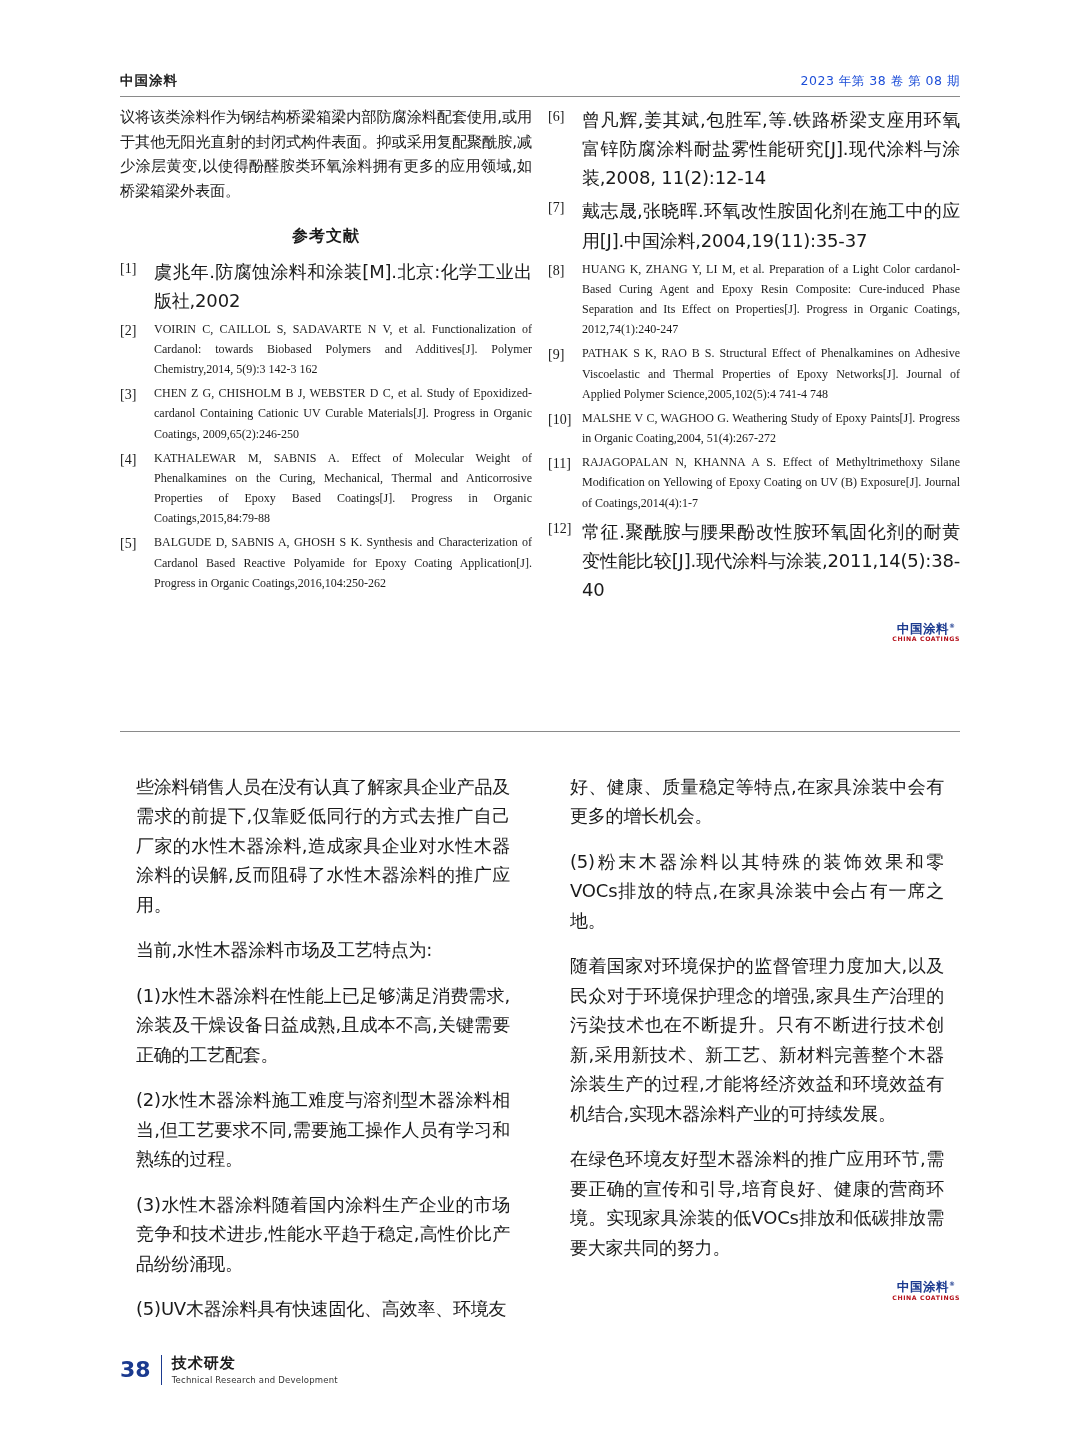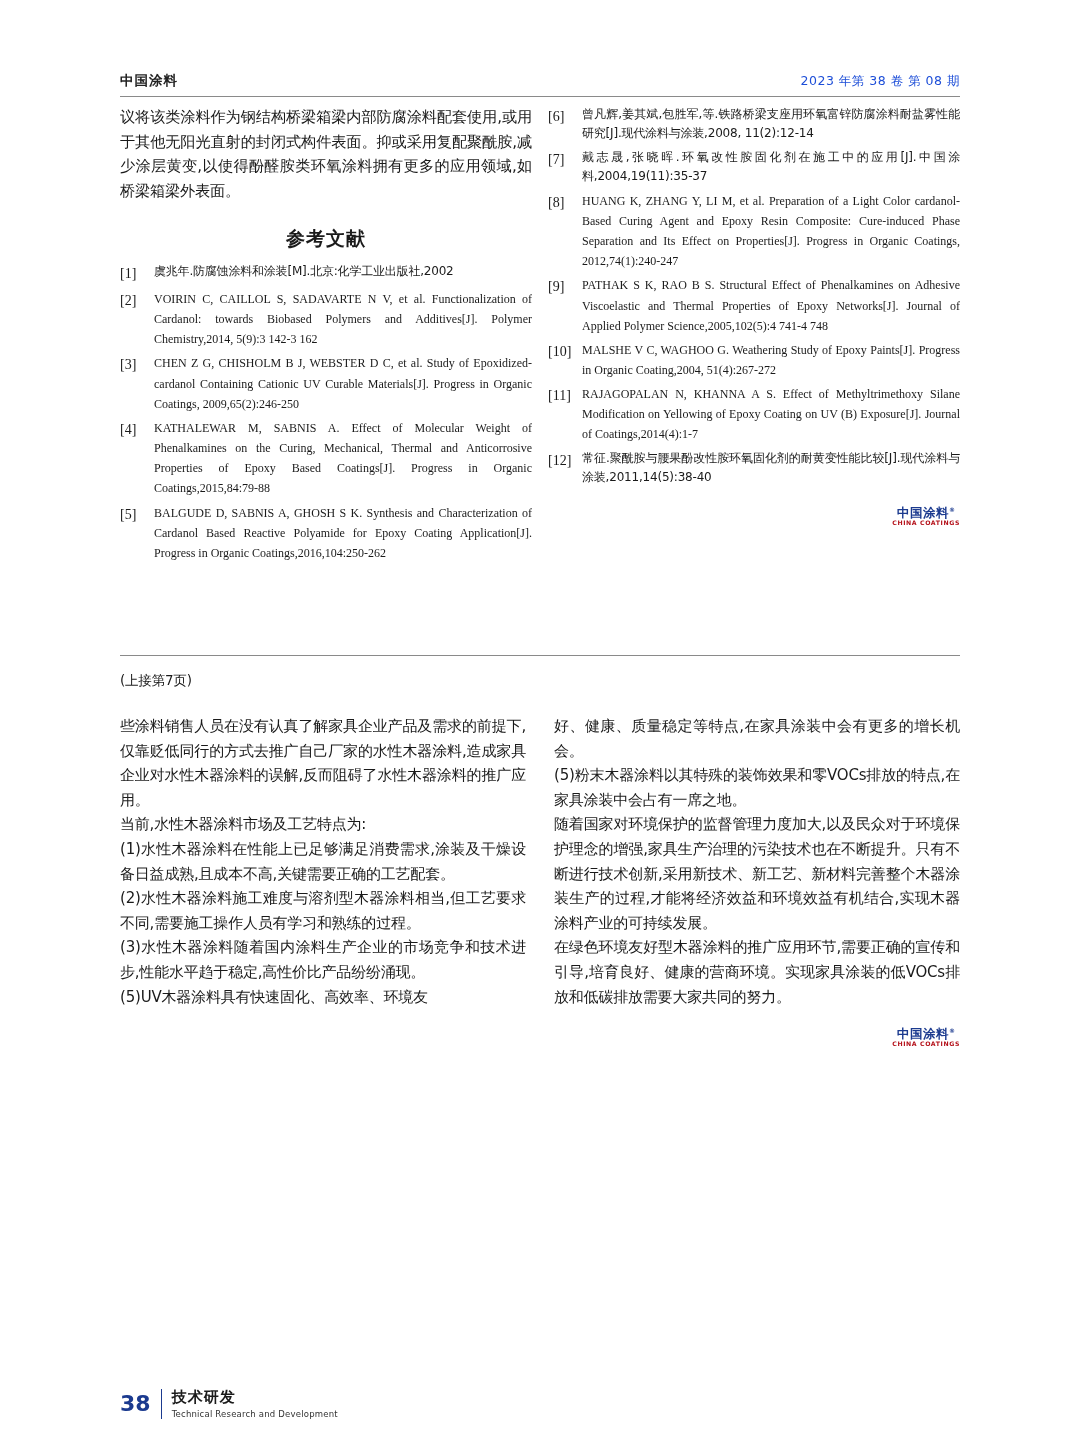--- a/index.html
+++ b/index.html
@@ -74,21 +74,21 @@
     line-height: 1.62;
     text-align: justify;
     font-family: "DejaVu Sans", sans-serif;
     letter-spacing: -0.2px;
   }
 
   .refs-title {
     text-align: center;
     font-family: "DejaVu Sans", sans-serif;
     font-weight: 700;
-    font-size: 19px;
+    font-size: 16px;
     margin: 22px 0 10px 0;
     letter-spacing: 1px;
   }
 
   ul.ref-list {
     list-style: none;
     margin: 0;
     padding: 0;
   }
   ul.ref-list li {
@@ -105,21 +105,21 @@
   }
   .ref-text {
     flex: 1;
     font-size: 12px;
     line-height: 1.68;
     text-align: justify;
     font-family: "Liberation Serif", serif;
   }
   .ref-text.cjk {
     font-family: "DejaVu Sans", sans-serif;
-    font-size: 12px;
+    font-size: 18px;
     line-height: 1.62;
     letter-spacing: -0.2px;
   }
 
   
   .logo-badge {
     margin-top: 18px;
     display: flex;
     justify-content: flex-end;
   }
@@ -161,32 +161,32 @@
     letter-spacing: -0.2px;
   }
 
   .columns2 {
     display: flex;
     gap: 28px;
     margin-top: 24px;
   }
   .columns2 .col { width: 418px; }
   .columns2 p.body-text {
-    font-size: 15px;
+    font-size: 18px;
     line-height: 1.64;
-    margin: 0;
+    margin: 16px;
     text-indent: 0;
   }
   p.indent2 { text-indent: 2em; }
 
   
   .footer {
     position: absolute;
     left: 120px;
-    bottom: 36px;
+    bottom: 70px;
     display: flex;
     align-items: center;
     gap: 10px;
   }
   .footer-page {
     font-family: "DejaVu Sans", sans-serif;
     font-size: 22px;
     font-weight: 700;
     color: #1b3a8f;
   }
@@ -287,21 +287,20 @@
         <div class="logo-inner">
           <div class="logo-cn"><span>中国涂料</span><span class="tm">®</span></div>
           <div class="logo-en">CHINA COATINGS</div>
         </div>
       </div>
     </div>
   </div>
 
   <div class="mid-divider"></div>
 
-  <div class="continued">(上接第7页)</div>
 
   <div class="columns2">
     <div class="col">
       <p class="body-text">些涂料销售人员在没有认真了解家具企业产品及需求的前提下,仅靠贬低同行的方式去推广自己厂家的水性木器涂料,造成家具企业对水性木器涂料的误解,反而阻碍了水性木器涂料的推广应用。</p>
       <p class="body-text indent2">当前,水性木器涂料市场及工艺特点为:</p>
       <p class="body-text indent2">(1)水性木器涂料在性能上已足够满足消费需求,涂装及干燥设备日益成熟,且成本不高,关键需要正确的工艺配套。</p>
       <p class="body-text indent2">(2)水性木器涂料施工难度与溶剂型木器涂料相当,但工艺要求不同,需要施工操作人员有学习和熟练的过程。</p>
       <p class="body-text indent2">(3)水性木器涂料随着国内涂料生产企业的市场竞争和技术进步,性能水平趋于稳定,高性价比产品纷纷涌现。</p>
       <p class="body-text indent2">(5)UV木器涂料具有快速固化、高效率、环境友</p>
     </div>

